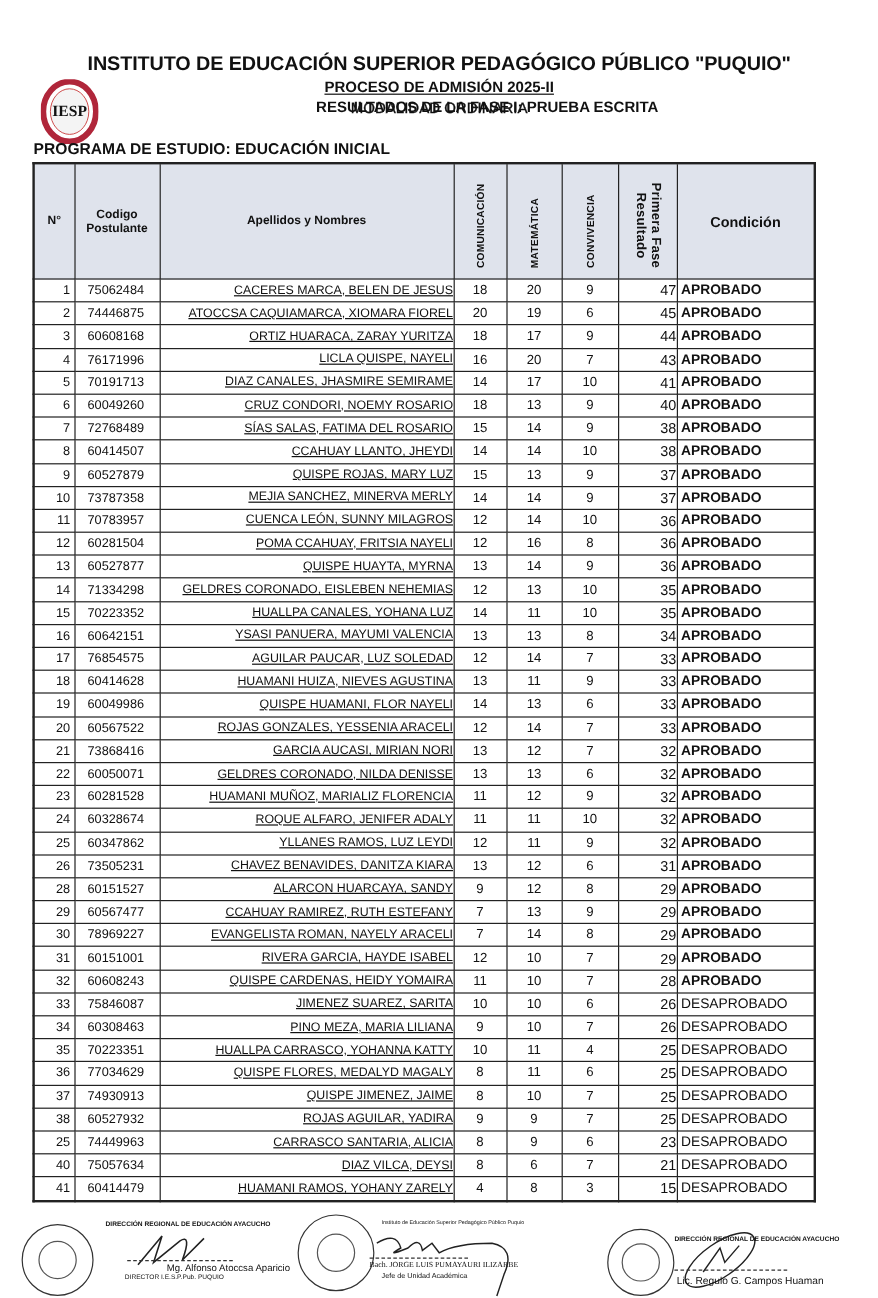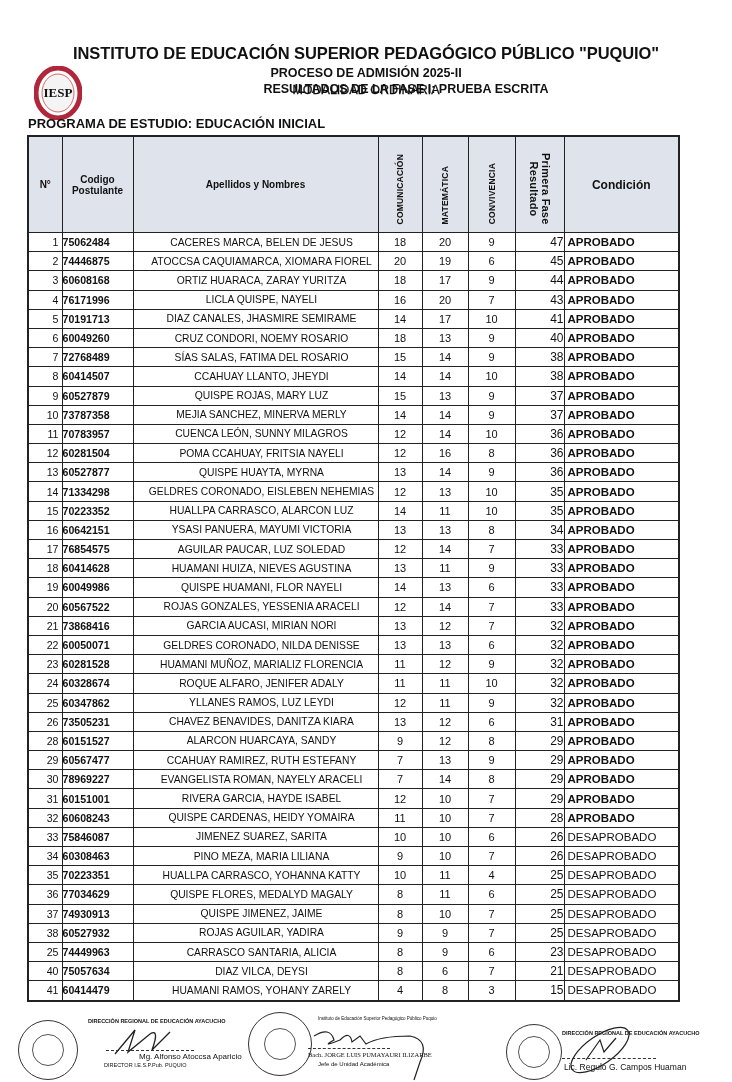--- a/index.html
+++ b/index.html
@@ -1,36 +1,36 @@
 <!DOCTYPE html>
 <html><head>
 <meta charset="utf-8">
 <style>
   html, body { margin: 0; padding: 0; background: #ffffff; }
   body { width: 732px; height: 1082px; position: relative; overflow: hidden;
          font-family: "Liberation Sans", sans-serif; color: #111; }
   .title { position: absolute; left: 0; width: 732px; text-align: center; font-weight: bold; white-space: nowrap; }
   #t1 { top: 44px; font-size: 16.5px; letter-spacing: -0.1px; }
-  #t2 { top: 66px; font-size: 12.5px; }
+  #t2 { top: 66px; font-size: 12.5px; text-decoration: underline; }
   #t3 { top: 83px; font-size: 12.5px; font-weight: normal; -webkit-text-stroke: 0.3px #111; }
   #t4 { top: 82px; font-size: 12.5px; margin-left: 40px; }
   #program { position: absolute; left: 28px; top: 116px; font-size: 13px; font-weight: bold; }
   #logo { position: absolute; left: 34px; top: 66px; width: 48px; height: 54px; }
   table { position: absolute; left: 27px; top: 135px; border-collapse: collapse; table-layout: fixed; width: 651px; }
   th, td { border: 1px solid #222; padding: 0; }
   table { border: 2px solid #222; }
   th { background: #dfe3ec; font-weight: bold; font-size: 10px; height: 89px; }
   th.vert { vertical-align: bottom; padding-bottom: 6px; }
   th.vert span { display: inline-block; writing-mode: vertical-rl; transform: rotate(180deg); font-size: 8.5px; letter-spacing: 0.2px; }
   th.vert2 span { font-size: 11px; line-height: 12px; }
   th.cond { font-size: 12px; }
   td { height: 18.2px; font-size: 10.6px; white-space: nowrap; overflow: hidden; }
   td.n { text-align: right; padding-right: 3px; }
-  td.code { text-align: left; padding-right: 2px; font-weight: bold; }
-  td.name { text-align: center; padding-left: 12px; font-size: 10.3px; }
+  td.code { text-align: center; padding-right: 2px; }
+  td.name { text-align: right; padding-left: 12px; font-size: 10.3px; text-decoration: underline; }
   td.sc { text-align: center; font-size: 11px; }
   td.res { text-align: right; font-size: 12px; }
   td.cond { text-align: left; padding-left: 3px; font-size: 11.5px; }
   td.cond.ok { font-weight: bold; margin-left: 28px; }
   .sig { position: absolute; font-size: 7px; white-space: nowrap; }
   .seal { position: absolute; border: 1.5px solid #333; border-radius: 50%; }
   .seal-inner { position: absolute; border: 1px solid #555; border-radius: 50%; }
   .sigline { position: absolute; border-top: 1px dashed #333; }
   .scrawl { position: absolute; }
 </style>
@@ -209,31 +209,31 @@
         <td class="name">GELDRES CORONADO, EISLEBEN NEHEMIAS</td>
         <td class="sc">12</td>
         <td class="sc">13</td>
         <td class="sc">10</td>
         <td class="res">35</td>
         <td class="cond ok">APROBADO</td>
       </tr>
       <tr>
         <td class="n">15</td>
         <td class="code">70223352</td>
-        <td class="name">HUALLPA CARRASCO, ALARCON LUZ</td>
+        <td class="name">HUALLPA CANALES, YOHANA LUZ</td>
         <td class="sc">14</td>
         <td class="sc">11</td>
         <td class="sc">10</td>
         <td class="res">35</td>
         <td class="cond ok">APROBADO</td>
       </tr>
       <tr>
         <td class="n">16</td>
         <td class="code">60642151</td>
-        <td class="name">YSASI PANUERA, MAYUMI VICTORIA</td>
+        <td class="name">YSASI PANUERA, MAYUMI VALENCIA</td>
         <td class="sc">13</td>
         <td class="sc">13</td>
         <td class="sc">8</td>
         <td class="res">34</td>
         <td class="cond ok">APROBADO</td>
       </tr>
       <tr>
         <td class="n">17</td>
         <td class="code">76854575</td>
         <td class="name">AGUILAR PAUCAR, LUZ SOLEDAD</td>

